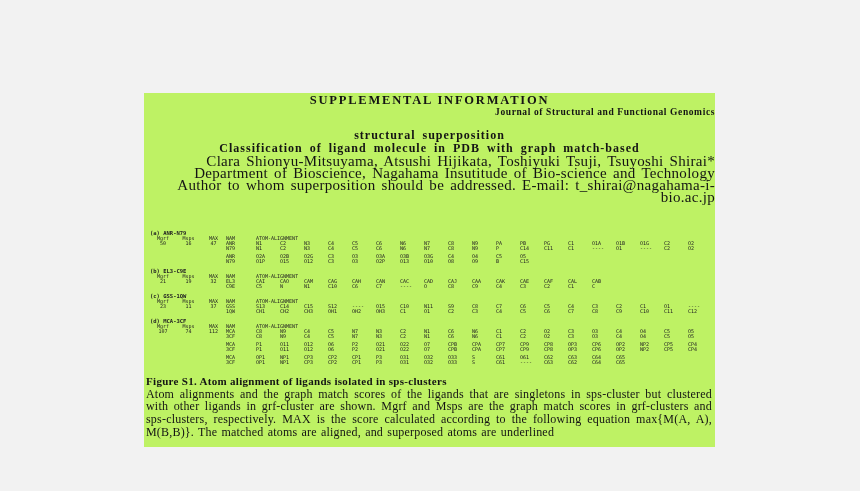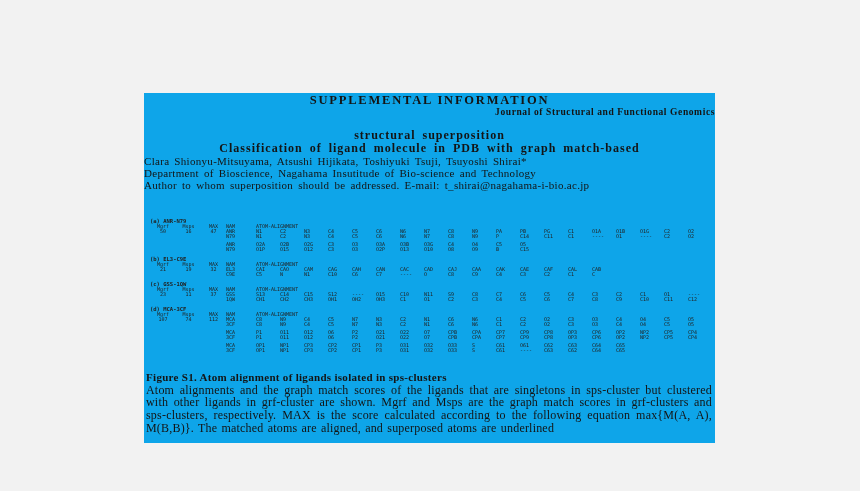--- a/index.html
+++ b/index.html
@@ -5,43 +5,43 @@
   html,body{margin:0;padding:0;}
   body{
     width:860px;height:491px;
     background:#f2f2f2;
     font-family:"Liberation Serif",serif;
     position:relative;
     overflow:hidden;
   }
   .page{
     position:absolute;left:144px;top:93px;width:571px;min-height:319px;
-    background:#0ea5e9;color:#141414;
+    background:#bef264;color:#141414;
   }
   .h1{font-size:12.5px;font-weight:bold;text-align:center;letter-spacing:1.8px;line-height:13px;padding-top:1px;}
   .h2{font-size:9.5px;font-weight:bold;text-align:right;letter-spacing:0.6px;line-height:11px;}
   .title{margin-top:11px;font-size:12px;font-weight:bold;text-align:center;letter-spacing:1px;line-height:13px;word-spacing:3px;}
-  .byline{font-size:11px;text-align:left;line-height:12px;letter-spacing:0.3px;word-spacing:2px;}
+  .byline{font-size:15px;text-align:right;line-height:12px;letter-spacing:0.3px;word-spacing:2px;}
   .tables{
     margin-top:27px;padding-left:6px;
     font-family:"DejaVu Sans Mono",monospace;
     font-size:5px;color:#222;
   }
   .sec{margin-bottom:4px;}
   .sec-label{font-size:5.5px;font-weight:bold;line-height:6px;}
   .trow{display:flex;line-height:5px;height:5px;white-space:nowrap;}
   .cell{flex:none;overflow:hidden;}
   .c-mgrf{width:26px;text-align:center;}
   .c-msps{width:25px;text-align:center;}
   .c-max{width:25px;text-align:center;}
   .c-nam{width:30px;}
   .c-atom{width:24px;}
   .u{text-decoration:underline;}
   .group{margin-bottom:3px;}
-  .caption{padding:0 3px 8px 2px;margin-top:18px;}
+  .caption{padding:0 3px 8px 2px;margin-top:10px;}
   .cap-head{font-size:11px;font-weight:bold;line-height:12.5px;letter-spacing:0.3px;}
   .cap-body{font-size:12px;line-height:12.8px;text-align:justify;letter-spacing:0.2px;word-spacing:1px;}
 </style>
 </head>
 <body>
 
 <div class="page">
 
   <div class="h1">SUPPLEMENTAL INFORMATION</div>
   <div class="h2">Journal of Structural and Functional Genomics</div>

